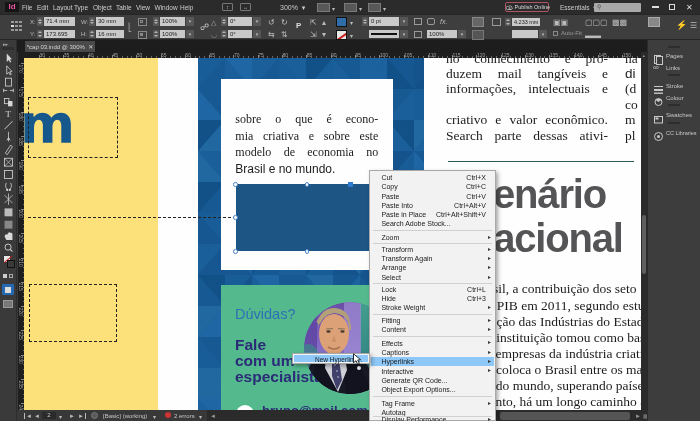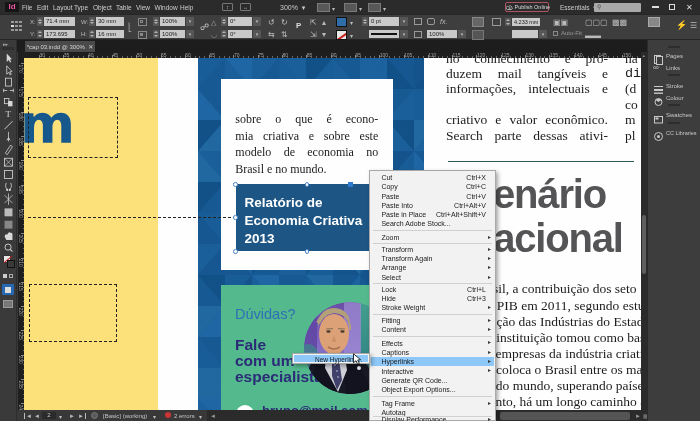--- a/index.html
+++ b/index.html
@@ -739,24 +739,23 @@
           <span>e</span>
           <span>sobre</span>
           <span>este</span>
         </div>
         <div style="position:absolute;left:211.3px;top:87.6px;width:143px;display:flex;justify-content:space-between;font-family:'Liberation Serif',serif;font-size:12px;line-height:14px;color:#1c1c1c;white-space:nowrap">
           <span>modelo</span>
           <span>de</span>
           <span>economia</span>
           <span>no</span>
         </div>
-        <div style="position:absolute;left:211.3px;top:104.1px;font-family:Liberation Serif, serif;font-size:12px;line-height:14px;color:#1c1c1c;white-space:nowrap">Brasil e no mundo.</div>
+        <div style="position:absolute;left:211.3px;top:104.1px;font-family:Liberation Sans, sans-serif;font-size:12px;line-height:14px;color:#1c1c1c;white-space:nowrap">Brasil e no mundo.</div>
     <div class="abs" style="left:3.5px;top:159px;width:208px;height:1px;border-top:1.4px dashed #222"></div>
     <div class="abs" style="left:211.5px;top:126.6px;width:229px;height:67.1px;background:#1d5585"></div>
-    <div class="abs" style="left:220.5px;top:136px;width:220px;color:#fff;font-weight:bold;font-size:13.5px;line-height:18.1px;font-family:'Liberation Sans',sans-serif">Relatório de<br>Economia Criativa<br>2013</div>
     <div class="abs" style="left:209.2px;top:124.3px;width:4.6px;height:4.6px;border:1px solid #4a86c8;background:#fff;border-radius:50%"></div>
     <div class="abs" style="left:280.7px;top:124.3px;width:4.6px;height:4.6px;border:1px solid #4a86c8;background:#fff;border-radius:50%"></div>
     <div class="abs" style="left:324px;top:124.2px;width:5px;height:5px;background:#2e7bd0"></div>
     <div class="abs" style="left:209.2px;top:157.8px;width:4.6px;height:4.6px;border:1px solid #4a86c8;background:#fff;border-radius:50%"></div>
     <div class="abs" style="left:209.2px;top:191.4px;width:4.6px;height:4.6px;border:1px solid #4a86c8;background:#fff;border-radius:50%"></div>
     <div class="abs" style="left:280.7px;top:191.4px;width:4.6px;height:4.6px;border:1px solid #4a86c8;background:#fff;border-radius:50%"></div>
 
     <div class="abs" style="left:197.4px;top:227.3px;width:202.6px;height:125px;background:#54ba8e"></div>
     <div class="abs" style="left:211px;top:249.4px;color:#2f6fb5;font-size:14.5px;line-height:15px;font-family:'Liberation Sans',sans-serif">Dúvidas?</div>
     <div class="abs" style="left:211px;top:279px;color:#2b2b77;font-weight:bold;font-size:15.5px;line-height:16.3px;font-family:'Liberation Sans',sans-serif">Fale<br>com um<br>especialista</div>
@@ -834,21 +833,21 @@
           <span>valor</span>
           <span>econômico.</span>
         </div>
         <div style="position:absolute;left:422px;top:69.9px;width:162px;display:flex;justify-content:space-between;font-family:'Liberation Serif',serif;font-size:13.5px;line-height:15.5px;color:#1c1c1c;white-space:nowrap">
           <span>Search</span>
           <span>parte</span>
           <span>dessas</span>
           <span>ativi-</span>
         </div>
     <div style="position:absolute;left:601px;top:-7.1px;font-family:'Liberation Serif',serif;font-size:13.5px;line-height:15.5px;color:#1c1c1c">na</div>
-        <div style="position:absolute;left:601px;top:8.3px;font-family:Liberation Mono, monospace;font-size:13.5px;line-height:15.5px;color:#1c1c1c">di</div>
+        <div style="position:absolute;left:601px;top:8.3px;font-family:Liberation Sans, sans-serif;font-size:13.5px;line-height:15.5px;color:#1c1c1c">di</div>
         <div style="position:absolute;left:601px;top:23.7px;font-family:'Liberation Serif',serif;font-size:13.5px;line-height:15.5px;color:#1c1c1c">(d</div>
         <div style="position:absolute;left:601px;top:39.1px;font-family:'Liberation Serif',serif;font-size:13.5px;line-height:15.5px;color:#1c1c1c">co</div>
         <div style="position:absolute;left:601px;top:54.5px;font-family:'Liberation Serif',serif;font-size:13.5px;line-height:15.5px;color:#1c1c1c">m</div>
         <div style="position:absolute;left:601px;top:69.9px;font-family:'Liberation Serif',serif;font-size:13.5px;line-height:15.5px;color:#1c1c1c">pl</div>
     <div class="abs" style="left:424px;top:103.3px;width:186px;height:1.5px;background:#2b5b53"></div>
     <div class="abs" style="left:441.4px;top:116.5px;color:#545456;font-weight:bold;font-size:40px;line-height:40px;font-family:'Liberation Sans',sans-serif;letter-spacing:-1.2px;white-space:nowrap">Cenário</div>
     <div class="abs" style="left:441.5px;top:160.5px;color:#545456;font-weight:bold;font-size:40px;line-height:40px;font-family:'Liberation Sans',sans-serif;letter-spacing:-1.2px;white-space:nowrap">Nacional</div>
     <div style="position:absolute;left:463px;top:223.8px;font-family:'Liberation Serif',serif;font-size:13.5px;line-height:16px;color:#1c1c1c;white-space:nowrap">asil, a contribuição dos seto</div>
         <div style="position:absolute;left:462.7px;top:239.9px;font-family:'Liberation Serif',serif;font-size:13.5px;line-height:16px;color:#1c1c1c;white-space:nowrap">o PIB em 2011, segundo estu</div>
         <div style="position:absolute;left:472.5px;top:256.0px;font-family:'Liberation Serif',serif;font-size:13.5px;line-height:16px;color:#1c1c1c;white-space:nowrap">ção das Indústrias do Estado</div>

